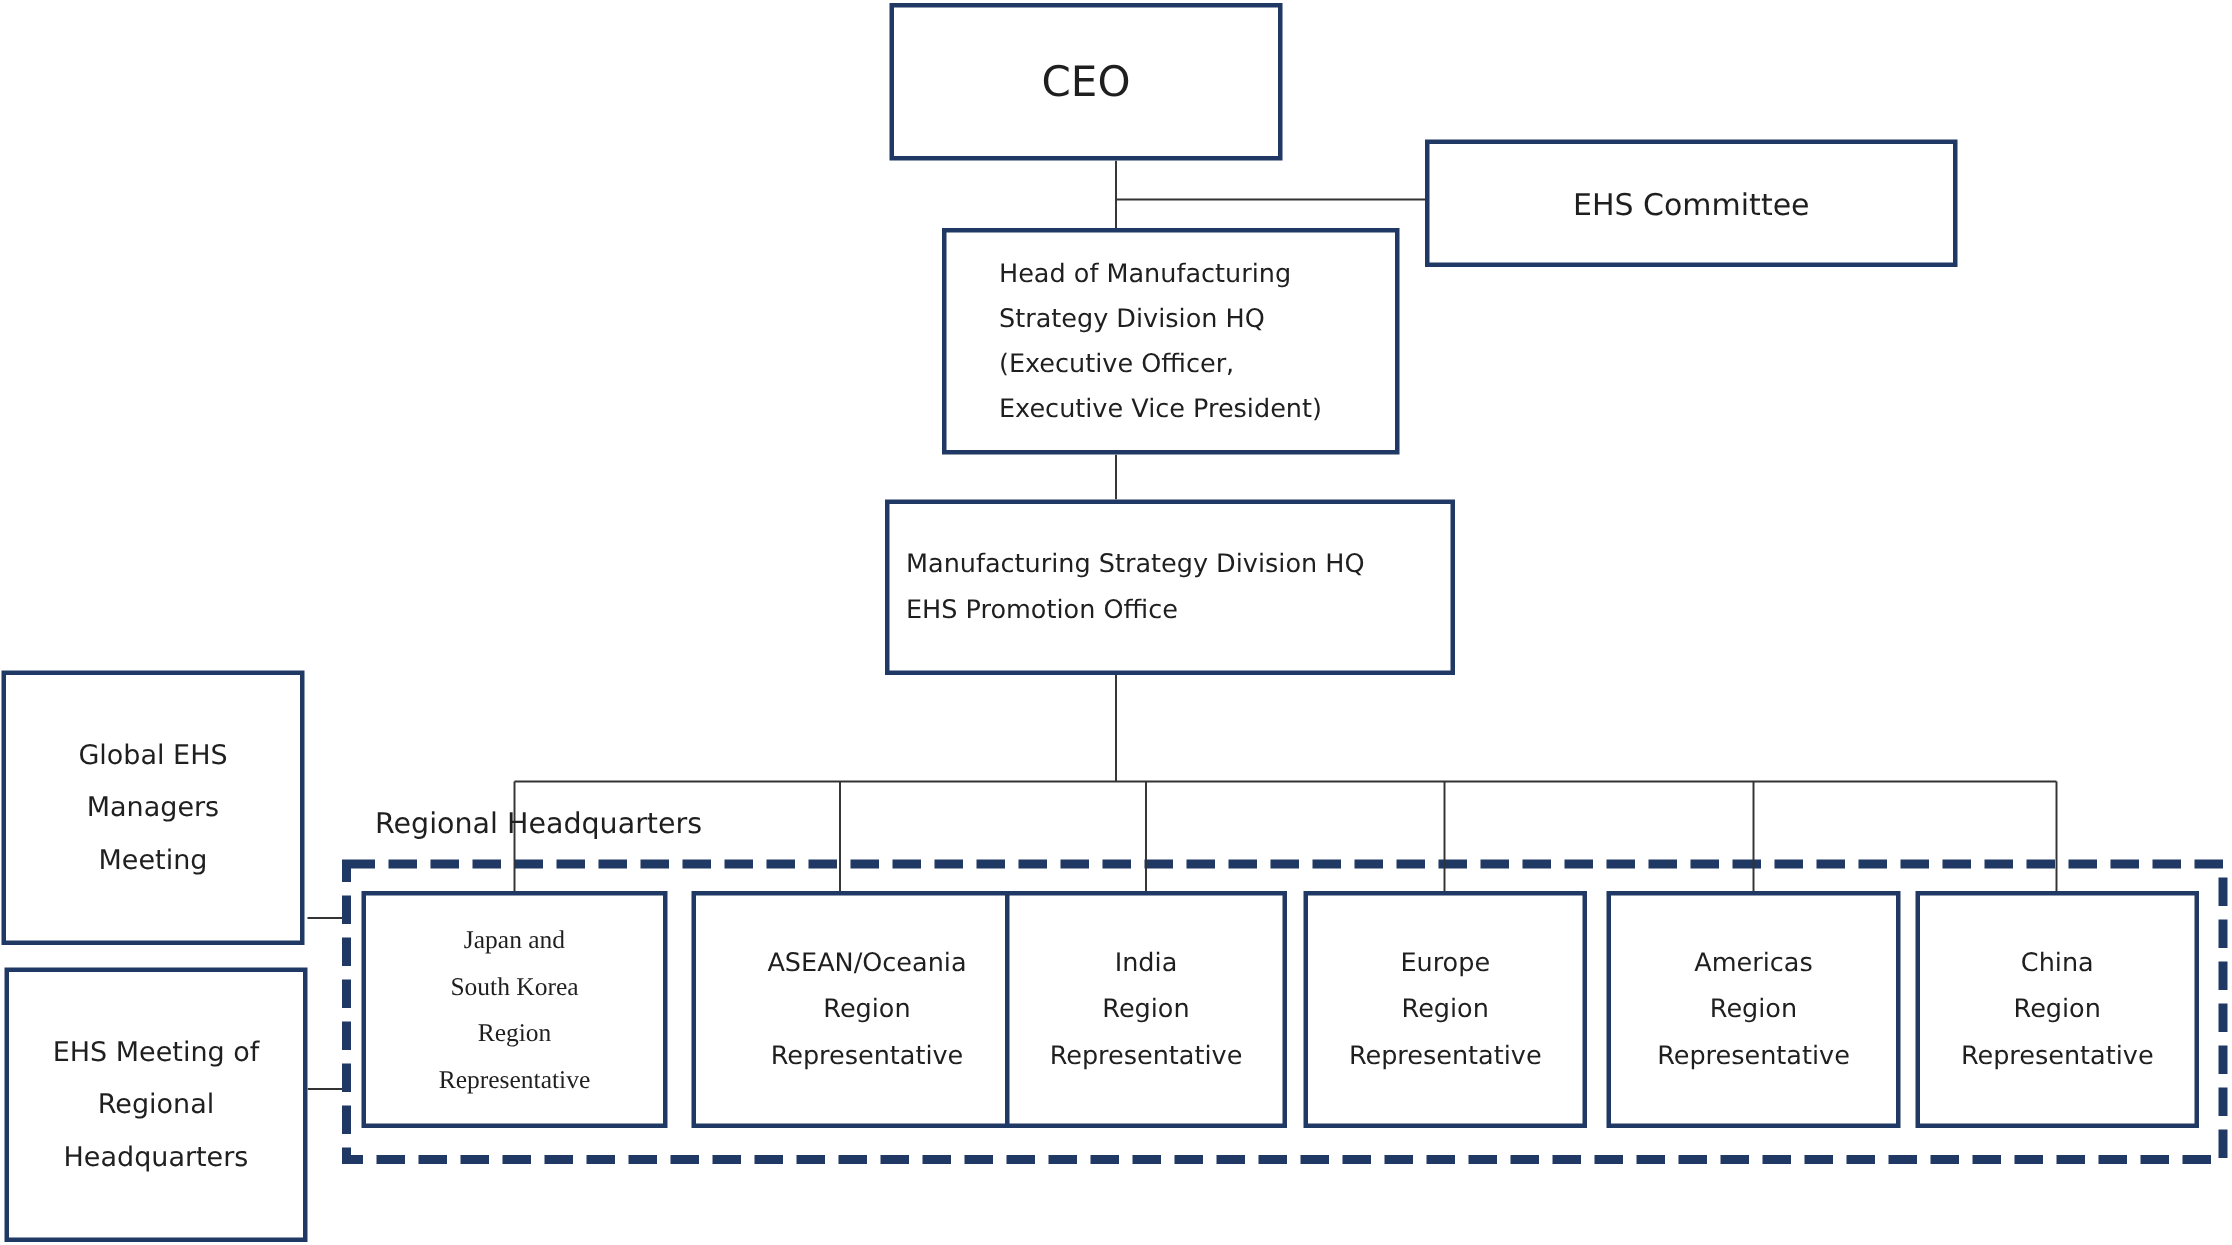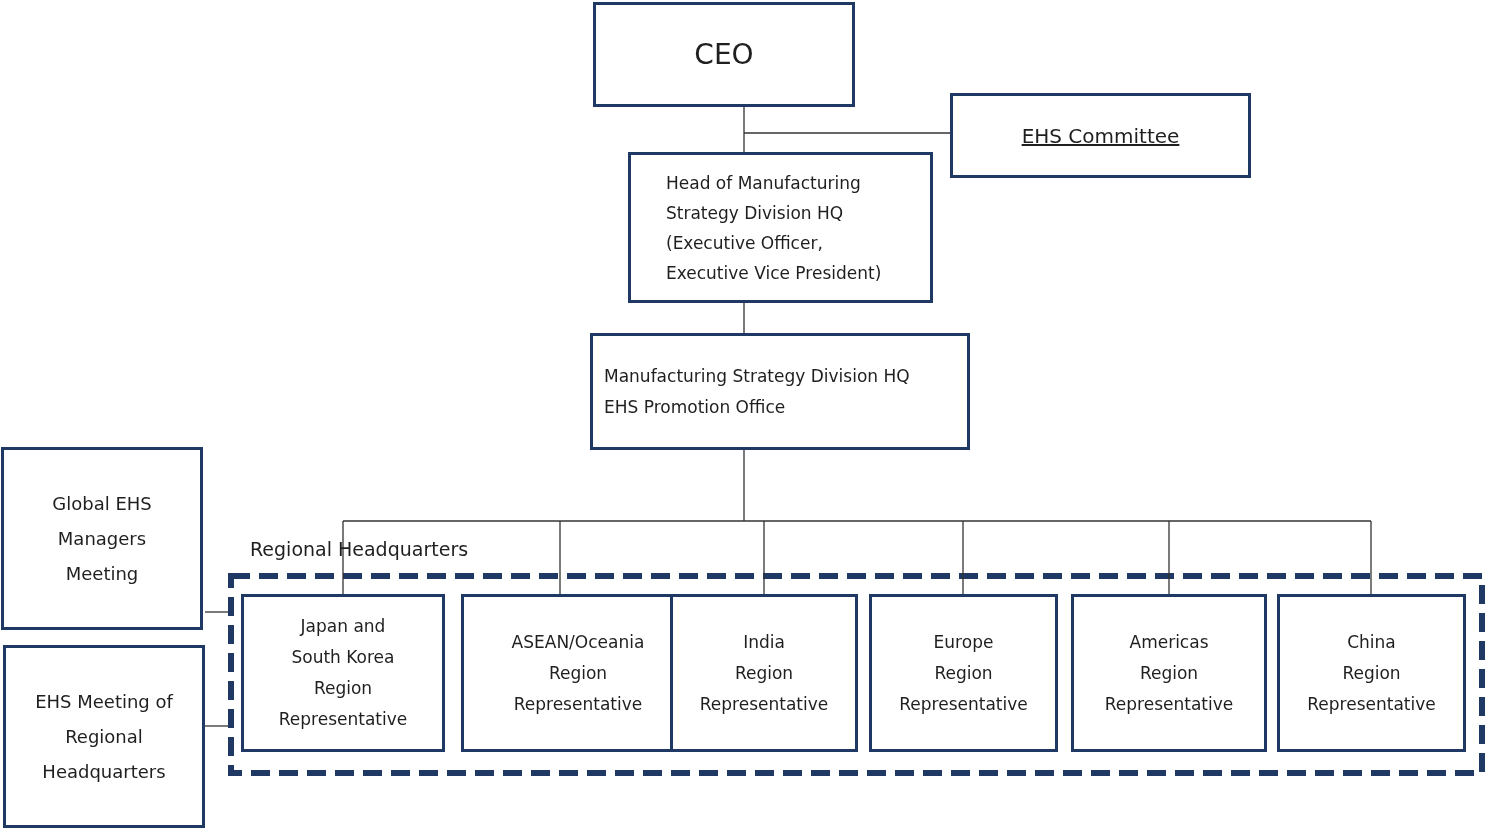--- a/index.html
+++ b/index.html
@@ -30,33 +30,33 @@
     color: var(--ink, #1f1f1f);
   }
   .box .txt {
     white-space: pre-line;
     text-align: center;
   }
   .box.align-left { justify-content: flex-start; margin-left: 35px; }
   .box.align-left .txt { text-align: left; }
 
   .ceo      { left: 593px; top: 2px;   width: 262px; height: 105px; font-size: 28px; }
-  .committee{ left: 950px; top: 93px;  width: 301px; height: 85px;  font-size: 20px; text-decoration: underline; }
+  .committee{ left: 950px; top: 93px;  width: 355px; height: 85px;  font-size: 20px; }
   .head     { left: 593px; top: 152px; width: 305px; height: 151px; font-size: 17px; line-height: 30px; padding-left: 35px; }
   .promo    { left: 555px; top: 333px; width: 380px; height: 117px; font-size: 17px; line-height: 31px; padding-left: 11px; }
   .global   { left: 1px;   top: 447px; width: 202px; height: 183px; font-size: 18px; line-height: 35px; }
   .meeting  { left: 3px;   top: 645px; width: 202px; height: 183px; font-size: 18px; line-height: 35px; }
 
   .region {
     top: 594px;
     height: 158px;
     font-size: 17px;
     line-height: 31px;
   }
-  .region-0 { left: 241px;  width: 204px; }
+  .region-0 { left: 241px;  width: 204px; font-family: Liberation Serif, serif; }
   .region-1 { left: 461px;  width: 234px; }
   .region-2 { left: 670px;  width: 188px; }
   .region-3 { left: 869px;  width: 189px; }
   .region-4 { left: 1071px; width: 196px; }
   .region-5 { left: 1277px; width: 189px; }
 
   .regional-label {
     position: absolute;
     left: 250px;
     top: 538px;

